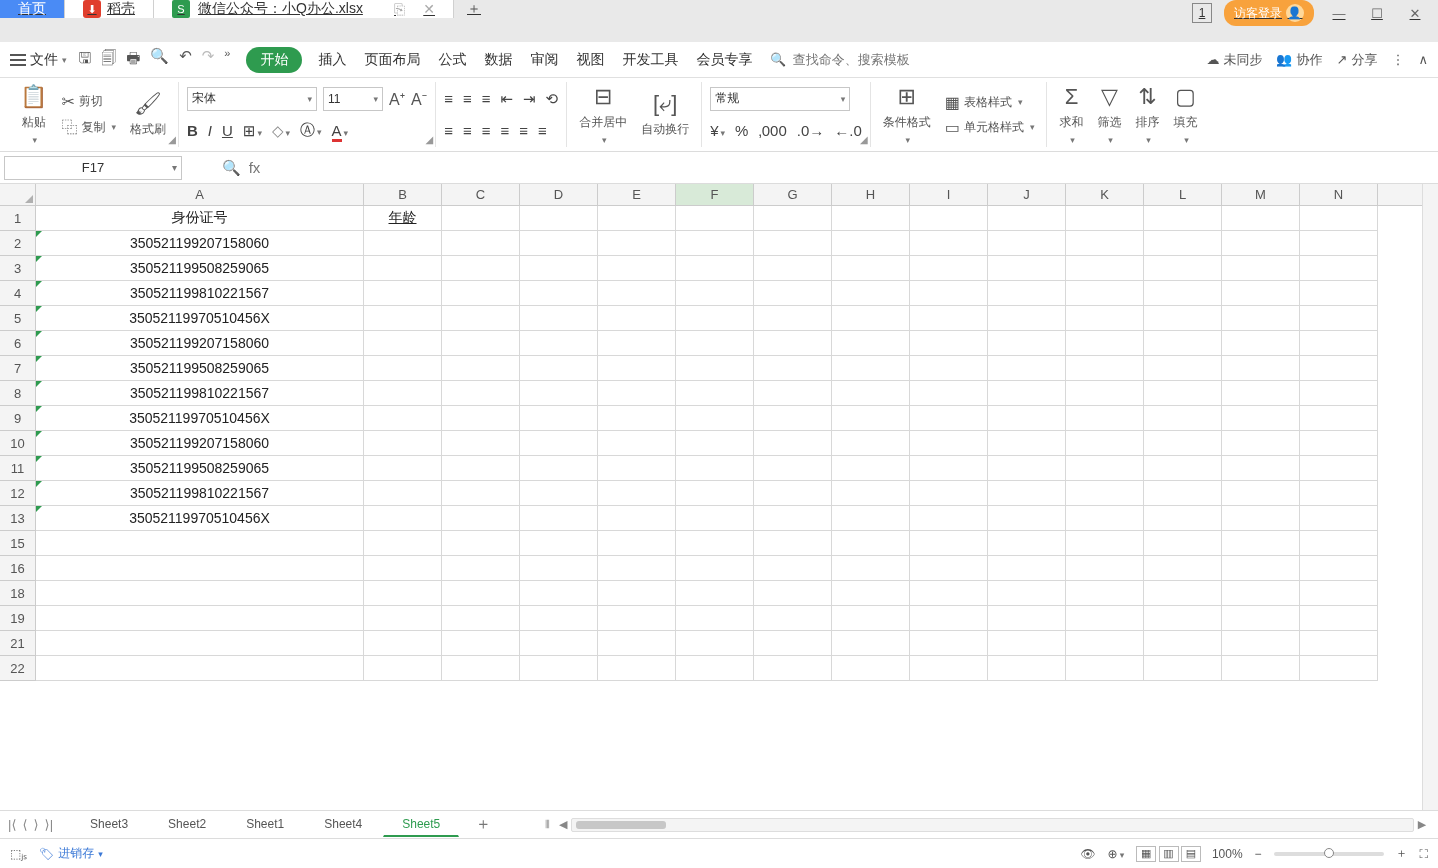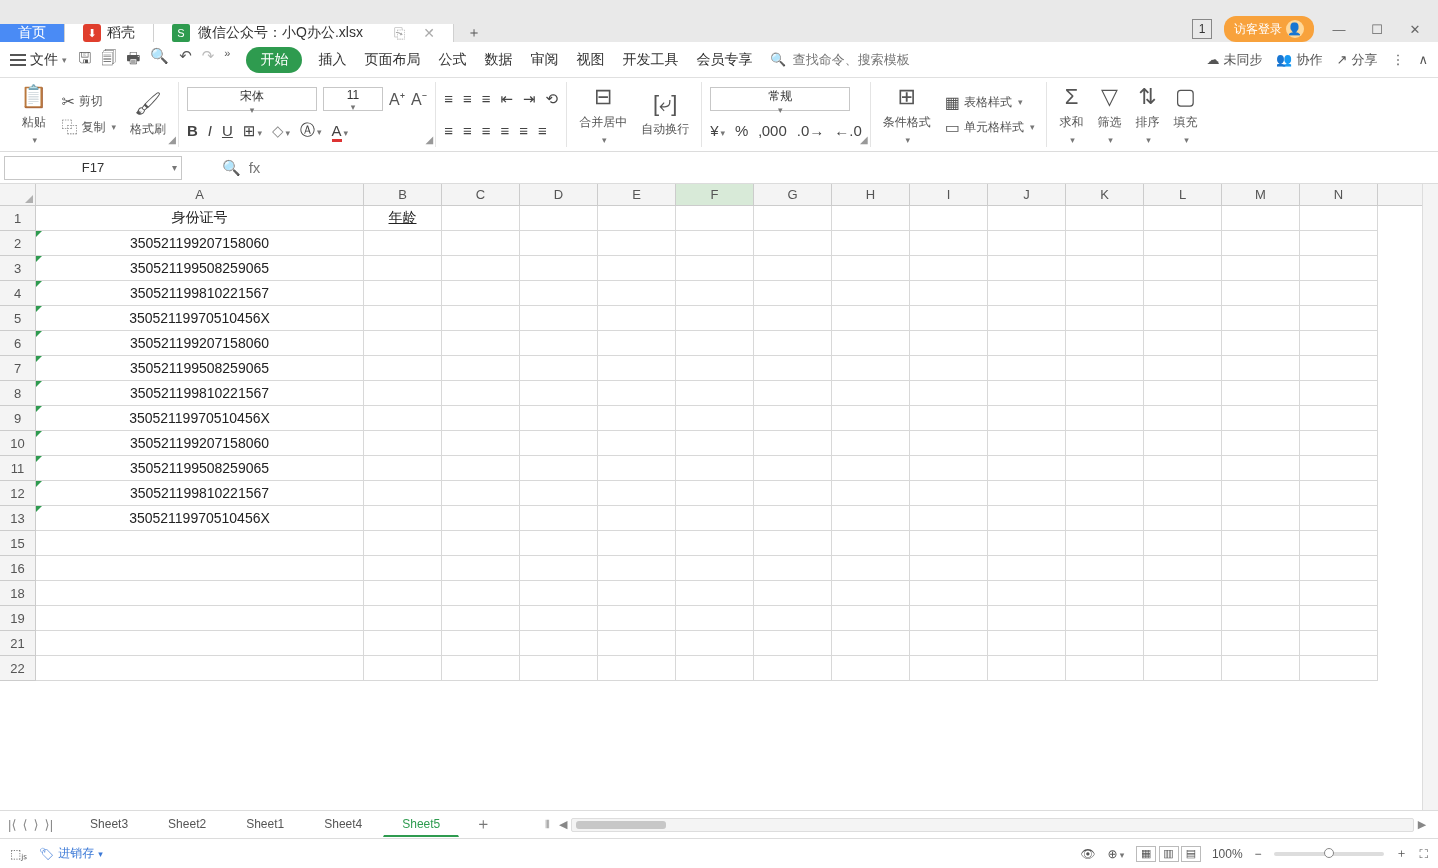--- a/index.html
+++ b/index.html
@@ -1,19 +1,19 @@
 <!DOCTYPE html>
 <html><head>
 <meta charset="utf-8">
 <style>
 * { margin: 0; padding: 0; box-sizing: border-box; font-family: "Microsoft YaHei", Arial, sans-serif; }
 body { background: #fff; width: 1438px; height: 868px; overflow: hidden; color: #333; font-size: 13px; }
 
 
-.titlebar { display: flex; align-items: flex-end; height: 42px; background: #e9e9e9; }
+.titlebar { display: flex; align-items: flex-start; height: 42px; background: #e9e9e9; text-decoration: underline; }
 .tab { display: flex; align-items: center; padding: 0 18px; border-right: 1px solid #d0d0d0; font-size: 14px; cursor: pointer; }
 .tab.home { background: #4a8bf5; color: #fff; }
 .tab.doke { background: #fff; }
 .tab.doke .logo { width: 18px; height: 18px; background: #e03e2d; border-radius: 3px; margin-right: 6px; display:flex; align-items:center; justify-content:center; color:#fff; font-size:11px; }
 .tab.file { background: #fff; gap: 8px; color: #333; min-width: 300px; justify-content: flex-start; }
 .tab.file .xls-ico { width: 18px; height: 18px; background: #2e9b4f; color:#fff; font-size:11px; display:flex; align-items:center; justify-content:center; border-radius:2px; }
 .tab.file .pin { margin-left: auto; color:#aaa; font-size:14px; }
 .tab.file .close { color:#aaa; font-size:14px; margin-left: 10px; }
 .tab.plus { background:#e9e9e9; width: 40px; justify-content:center; color:#555; border-right:none; }
 .titlebar-spacer { flex:1; }
@@ -41,21 +41,21 @@
 
 .ribbon { display:flex; height:74px; border-bottom:1px solid #dcdcdc; padding:4px 8px; }
 .rgroup { display:flex; flex-direction:column; justify-content:center; padding:0 8px; border-right:1px solid #e4e4e4; position:relative; }
 .rgroup:last-child { border-right:none; }
 .rrow { display:flex; align-items:center; gap:6px; height:32px; }
 .ico-btn { display:flex; align-items:center; gap:4px; color:#555; cursor:pointer; font-size:12px; padding:2px 4px; }
 .big { flex-direction:column; height:60px; justify-content:center; font-size:12px; padding:0 4px; }
 .big .glyph { font-size:22px; }
 .glyph { font-size:16px; color:#555; }
 .drop::after { content:"▾"; font-size:9px; margin-left:2px; color:#777; }
-select, .combo { border:1px solid #c7c7c7; height:24px; font-size:12px; padding: 0 4px; background:#fff;flex-direction:column; }
+select, .combo { border:1px solid #c7c7c7; height:24px; font-size:12px; padding: 0 4px; background:#fff; }
 .font-sel { width: 130px; display:flex; align-items:center; justify-content:space-between; }
 .size-sel { width: 60px; display:flex; align-items:center; justify-content:space-between; }
 .btnrow span { font-size:15px; cursor:pointer; color:#444; }
 .small-stack { display:flex; flex-direction:column; gap:2px; }
 .corner { position:absolute; right:2px; bottom:2px; font-size:10px; color:#999; }
 
 
 .fbar { display:flex; align-items:center; height:32px; border-bottom:1px solid #dcdcdc; padding:0 4px; }
 .namebox { width:178px; border:1px solid #c7c7c7; height:24px; display:flex; align-items:center; justify-content:center; font-size:13px; padding:0 8px; position: relative; }
 .namebox .dd { position:absolute; right:4px; color:#777; font-size:10px; }

